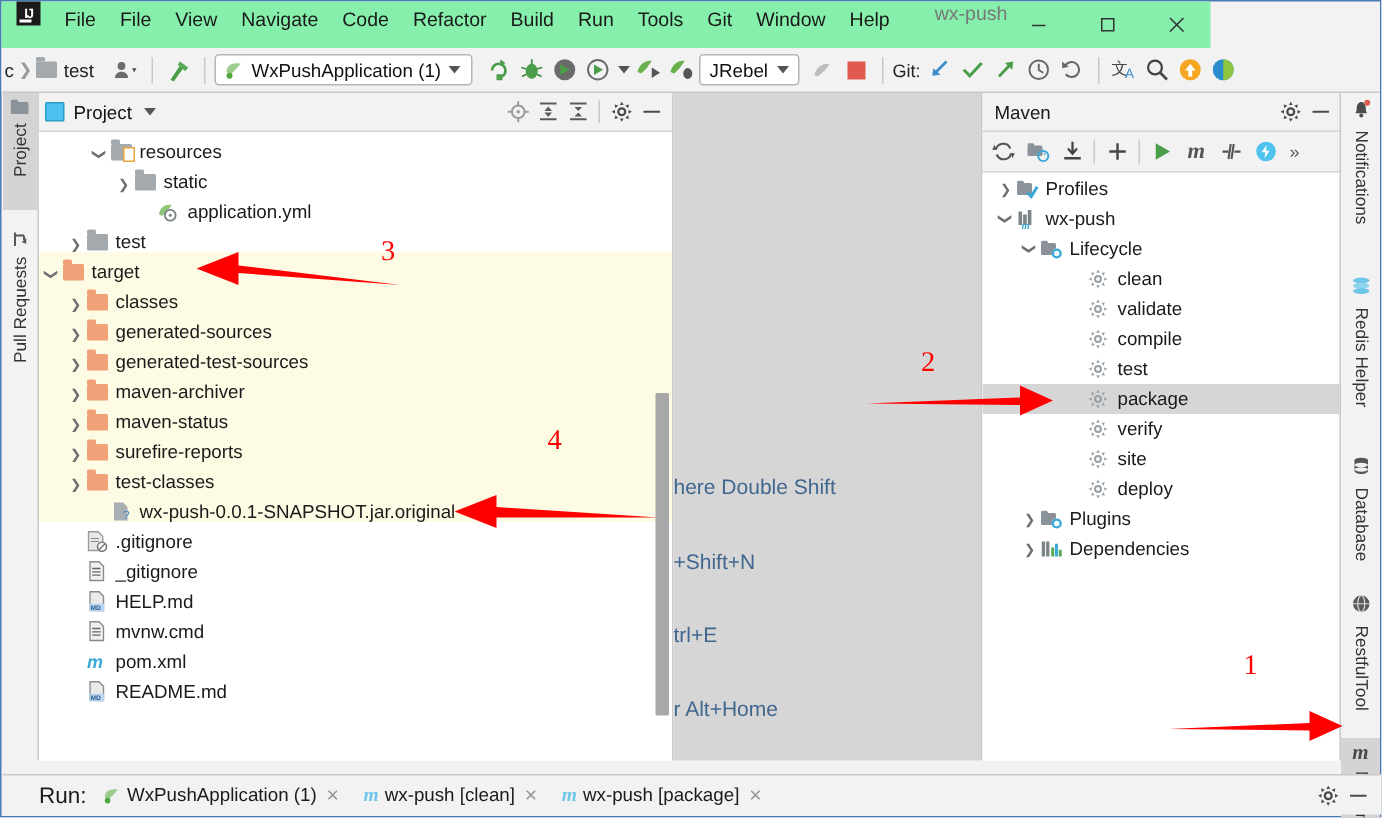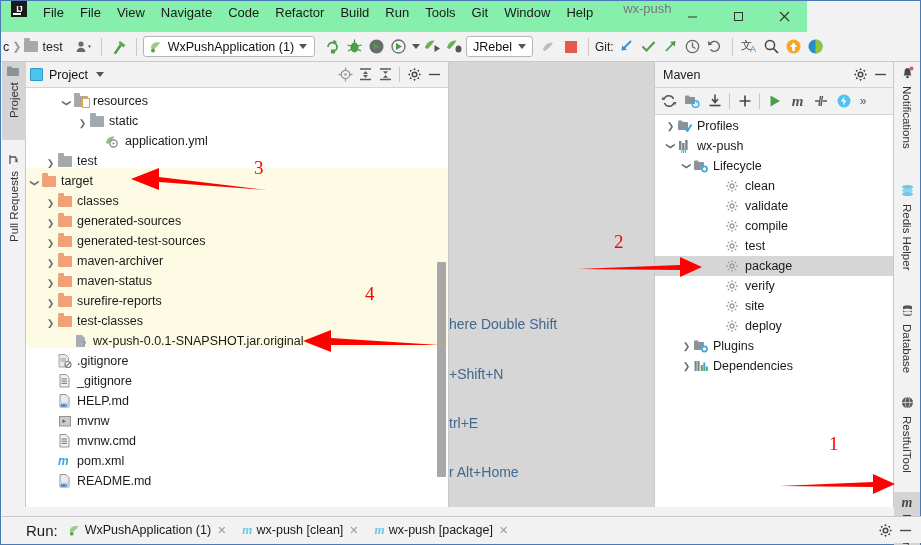--- a/index.html
+++ b/index.html
@@ -616,28 +616,20 @@
           <span class="ticon"><svg width="16" height="14" viewBox="0 0 16 14">
               <path d="M3 0.5 H9 L12 3.5 V13 H3 Z" fill="#eaeaea" stroke="#8a8a8a" stroke-width="0.9"></path>
               <rect x="2.5" y="8.5" width="10" height="5" fill="#b8d6ef"></rect>
               <text x="3.4" y="12.6" font-size="4.4" font-weight="bold" fill="#2a5d8f" font-family="'Liberation Sans',sans-serif">MD</text>
             </svg></span>
           <span>HELP.md</span>
         </div>
         <div class="trow" style="padding-left: 18px;">
           <span class="tarrow"></span>
           <span class="ticon"><svg width="16" height="14" viewBox="0 0 16 14">
-              <rect x="2.5" y="2.5" width="11" height="9.5" fill="#c9ccd0" stroke="#8a8a8a" stroke-width="0.9"></rect>
-              <path d="M5.5 5.5 L9 7.3 L5.5 9 Z" fill="#5a5a5a"></path>
-            </svg></span>
-          <span>mvnw</span>
-        </div>
-        <div class="trow" style="padding-left: 18px;">
-          <span class="tarrow"></span>
-          <span class="ticon"><svg width="16" height="14" viewBox="0 0 16 14">
               <path d="M3 0.5 H9 L12 3.5 V13 H3 Z" fill="#f0f0f0" stroke="#8a8a8a" stroke-width="0.9"></path>
               <line x1="4.5" y1="5" x2="10" y2="5" stroke="#666" stroke-width="0.9"></line>
               <line x1="4.5" y1="7.2" x2="10" y2="7.2" stroke="#666" stroke-width="0.9"></line>
               <line x1="4.5" y1="9.4" x2="10" y2="9.4" stroke="#666" stroke-width="0.9"></line>
             </svg></span>
           <span>mvnw.cmd</span>
         </div>
         <div class="trow" style="padding-left: 18px;">
           <span class="tarrow"></span>
           <span class="ticon">

